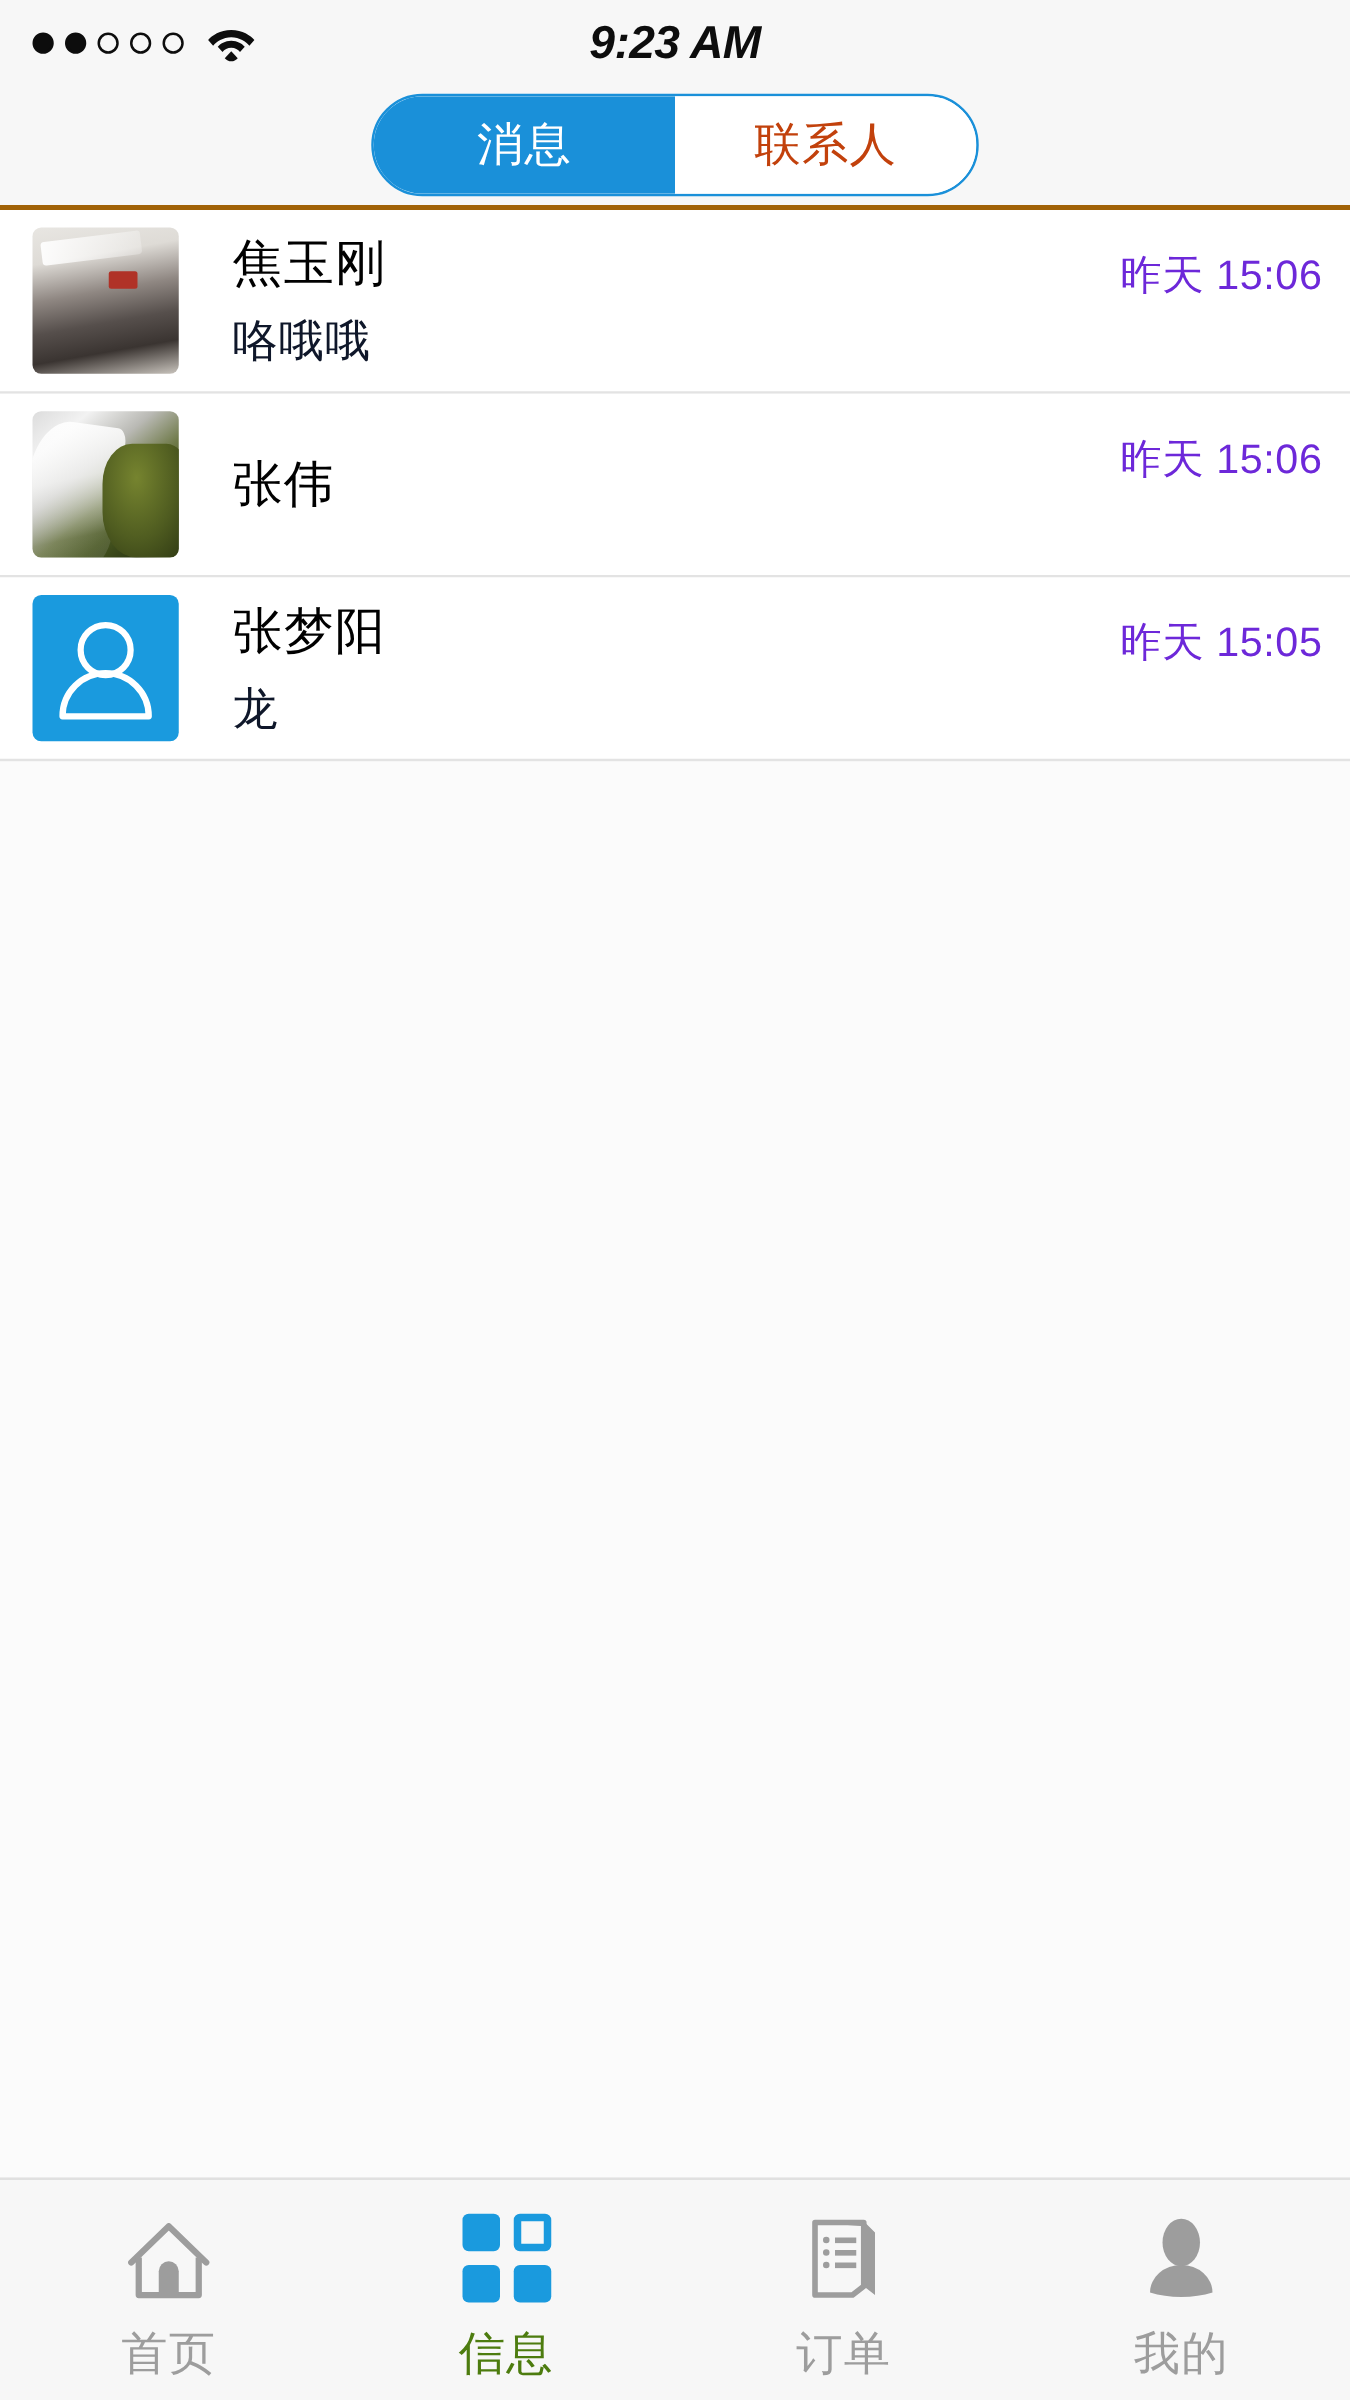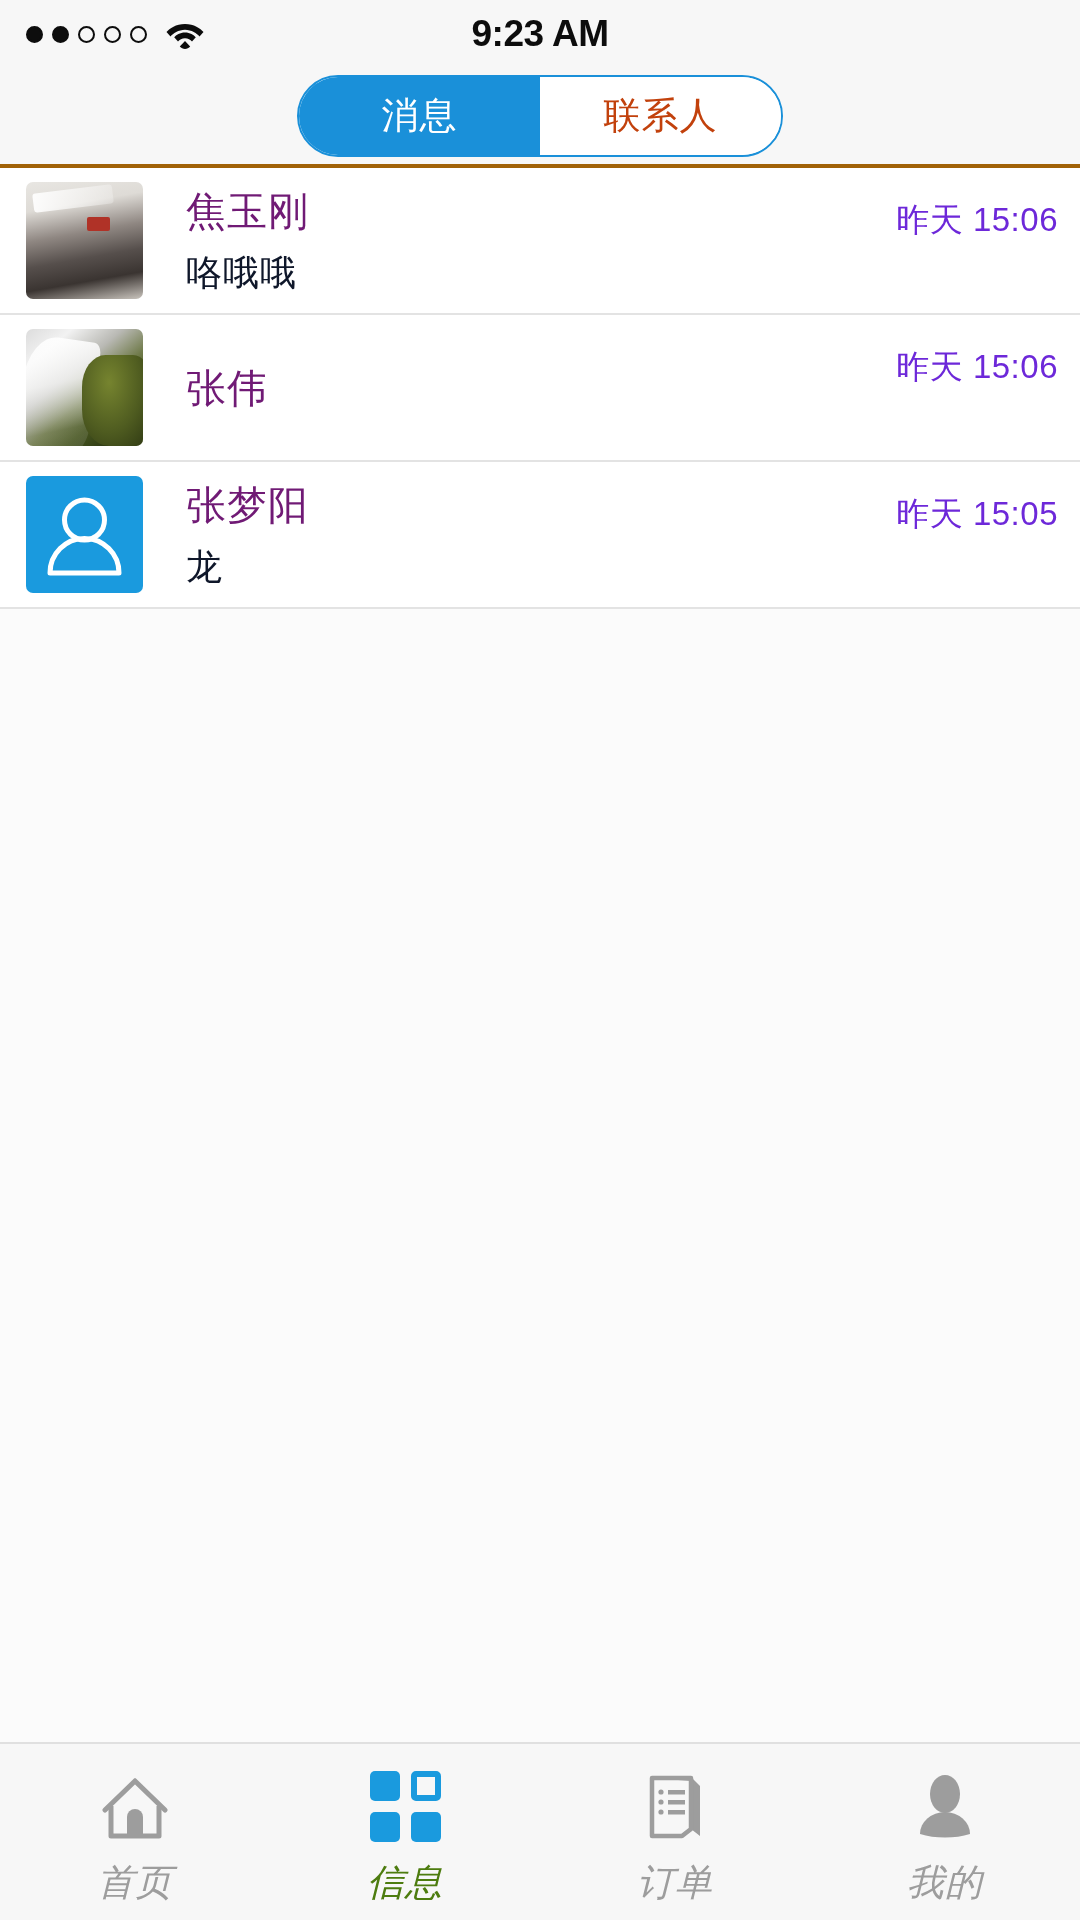--- a/index.html
+++ b/index.html
@@ -20,21 +20,21 @@
     position:relative;
   }
   .sb-left { display:flex; align-items:center; gap:0; }
   .dots { display:flex; align-items:center; gap:9px; margin-right:18px; }
   .dot { width:17px; height:17px; border-radius:50%; border:2.4px solid #0d0d0d; }
   .dot.filled { background:#0d0d0d; }
   .wifi { width:40px; height:32px; position:relative; }
   .sb-center {
     position:absolute; left:0; right:0; top:0; bottom:0;
     display:flex; align-items:center; justify-content:center;
-    font-size:37px; font-weight:bold; color:#0d0d0d; letter-spacing:-0.5px;
+    font-size:37px; font-weight:bold; color:#0d0d0d; letter-spacing:-0.5px;font-style:italic;
   }
   .sb-right {
     margin-left:auto; display:flex; align-items:center; gap:14px;
     position:relative; z-index:2;
   }
   .rotlock { width:33px; height:33px; position:relative; }
   .locarrow { width:30px; height:30px; }
   .batt-pct { font-size:33px; font-weight:bold; color:#0d0d0d; letter-spacing:-0.5px; }
   .battery { width:62px; height:29px; border:3px solid #0d0d0d; border-radius:6px; position:relative; padding:2.5px; }
   .battery::after { content:""; position:absolute; right:-9px; top:9px; width:6px; height:11px; background:#0d0d0d; border-radius:0 3px 3px 0; }
@@ -92,38 +92,37 @@
   }
   .avatar.photo-water::after {
     content:""; position:absolute; right:-6%; top:22%; width:58%; height:78%;
     background:radial-gradient(ellipse at 40% 30%, #76842f 0%, #4f5c20 55%, #2c3612 100%);
     border-radius:35% 25% 20% 40%;
   }
   .avatar.default-person { background:#1a9ade; display:flex; align-items:center; justify-content:center; }
   .avatar.default-person svg { width:100%; height:100%; }
 
   .rowtext { flex:1 1 auto; min-width:0; margin-left:43px; display:flex; flex-direction:column; justify-content:center; gap:24px; }
-  .rowname { font-size:40px; color:#701a75; line-height:1; letter-spacing:1px; }
+  .rowname { font-size:40px; color:#000000; line-height:1; letter-spacing:1px; }
   .rowmsg  { font-size:36px; color:#0f172a; line-height:1; letter-spacing:1px; }
   .rowtime { flex:0 0 auto; font-size:33px; color:#6d28d9; align-self:flex-start; margin-top:30px; letter-spacing:0.5px; white-space:nowrap; }
 
   .filler { background:#fbfbfb; flex:1 1 auto; }
 
   
   .tabbar {
     flex:0 0 178px; height:178px;
     background:#f7f7f7;
     border-top:2px solid #e0e0e0;
     display:flex;
   }
   .tab {
     flex:1; display:flex; flex-direction:column;
     align-items:center; justify-content:center; gap:22px;
     padding-top:6px;
-    font-style:italic;
   }
   .tab .ticon { height:72px; display:flex; align-items:flex-end; justify-content:center; }
   .tab .tlabel { font-size:37px; color:#9d9d9d; letter-spacing:1px; line-height:1; }
   .tab.active .tlabel { color:#4d7c0f; }
   .grid-icon { display:grid; grid-template-columns:30px 30px; grid-template-rows:30px 30px; gap:11px; }
   .gsq { background:#1a9ade; border-radius:5px; }
   .gsq.hollow { background:transparent; border:6px solid #1a9ade; }
 </style>
 </head>
 <body>

